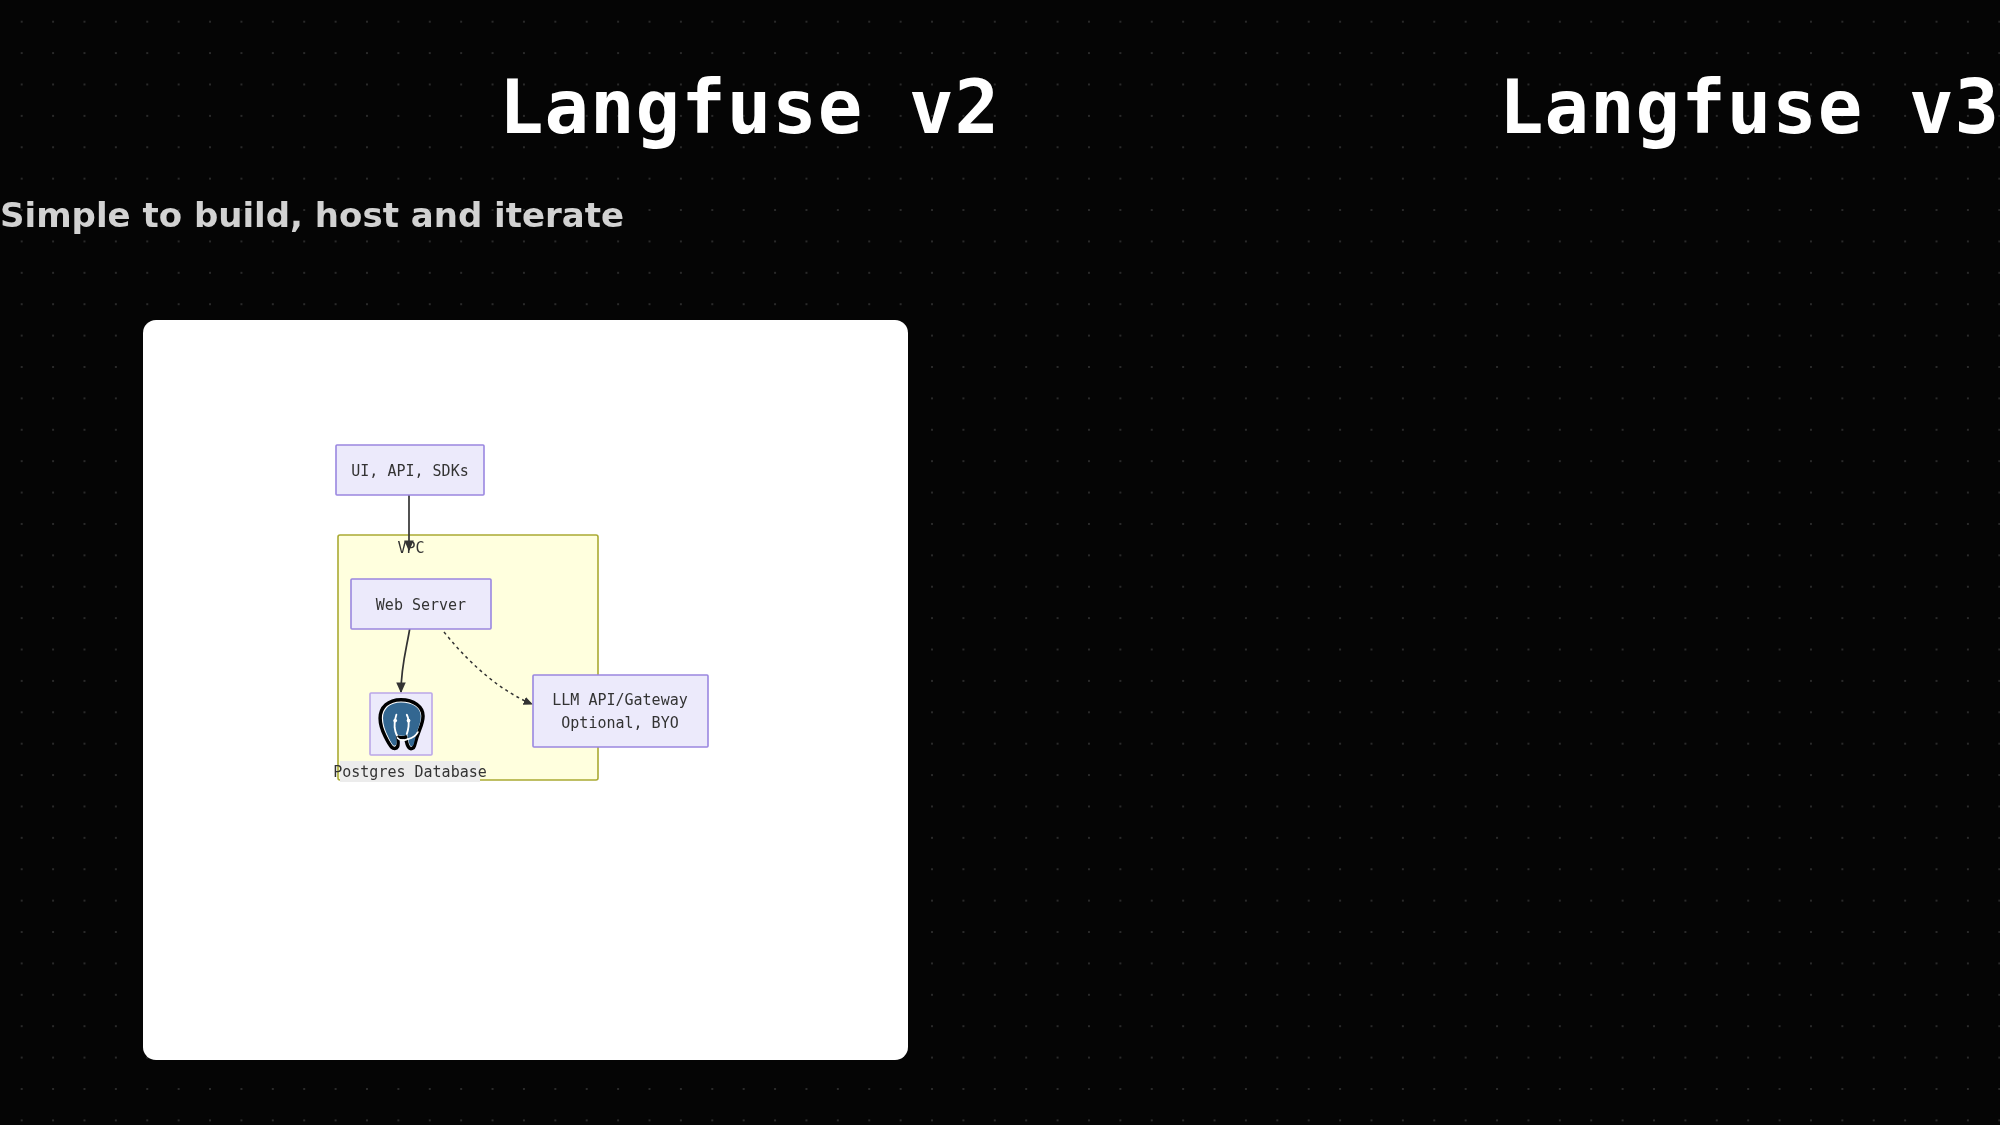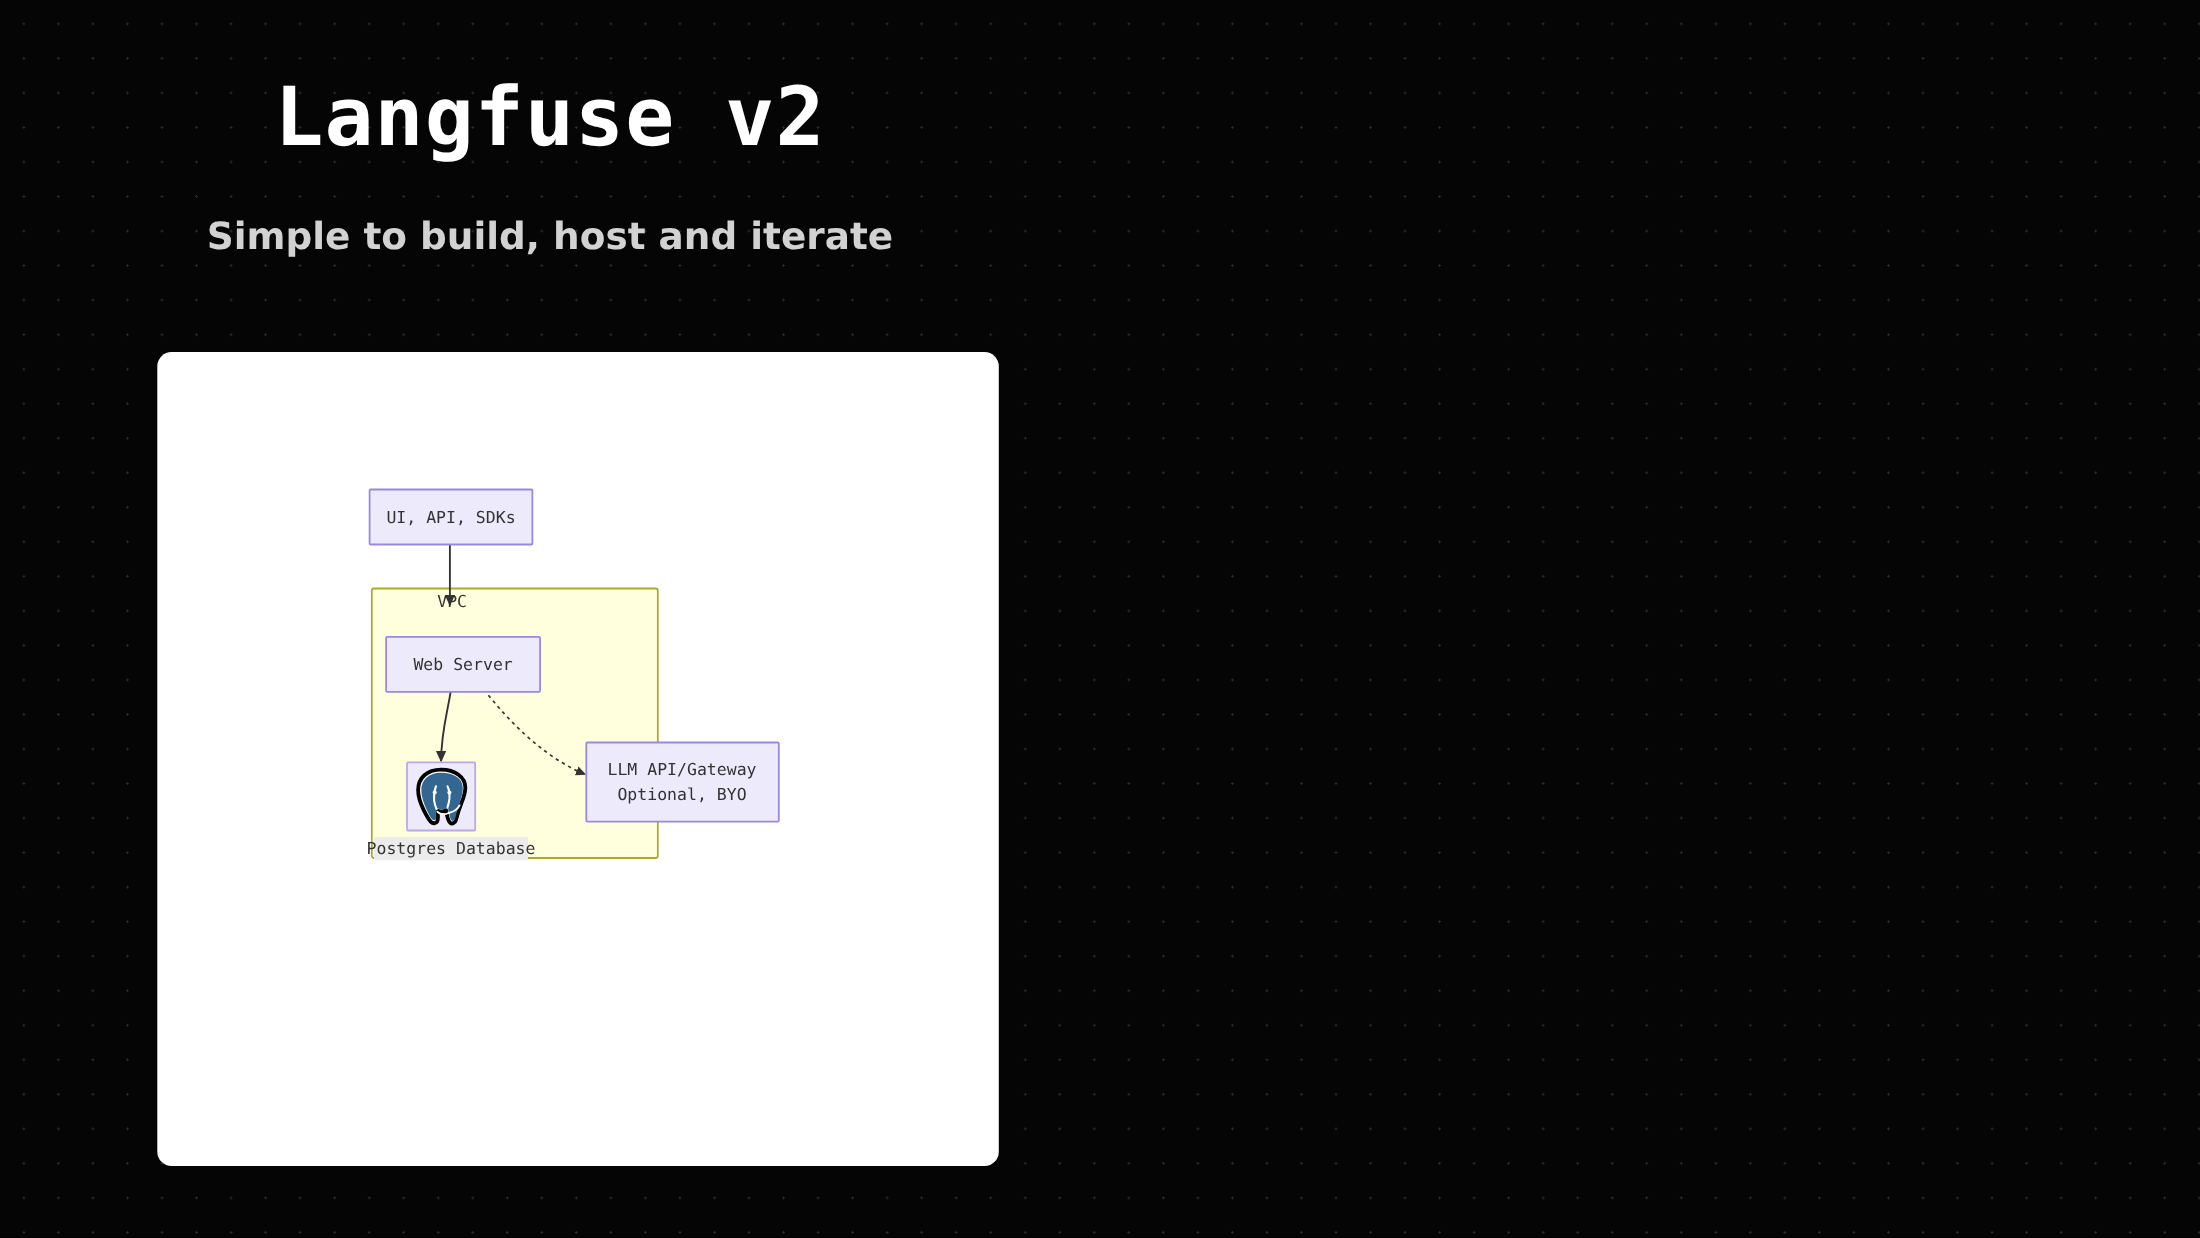--- a/index.html
+++ b/index.html
@@ -19,32 +19,31 @@
     background-position: 6px 6px;
   }
 
   
   .panel { position: absolute; top: 0; height: 1125px; }
   .panel.left  { left: 0px;    width: 1000px; }
   .panel.right { left: 1000px; width: 1000px; }
 
   .title {
     position: absolute; top: 70px; left: 0; width: 100%;
-    text-align: center;
+    text-align: right;
     font-family: "DejaVu Sans Mono", "Liberation Mono", monospace;
     font-size: 74px;
     font-weight: 700;
     letter-spacing: 1px;
     color: #ffffff;
     line-height: 1.0;
     white-space: nowrap;
   }
   .subtitle {
     position: absolute; top: 195px; left: 0; width: 100%;
-    text-align: center;
     font-family: "DejaVu Sans", "Liberation Sans", sans-serif;
     font-size: 34px;
     font-weight: 600;
     color: #d2d2d2;
     white-space: nowrap;
   }
 
   .card {
     position: absolute;
     background: #ffffff;
@@ -171,16 +170,17 @@
         <g>
           <rect class="nodeRect" x="390" y="355" width="175" height="72" rx="1"></rect>
           <text class="nodeText" x="477" y="380">LLM API/Gateway</text>
           <text class="nodeText" x="477" y="403">Optional, BYO</text>
         </g>
       </svg>
     </div>
   </div>
 
   <div class="panel right">
+    <div class="title">Langfuse v3</div>
 
   </div>
 
 </div>
 
 </body></html>

